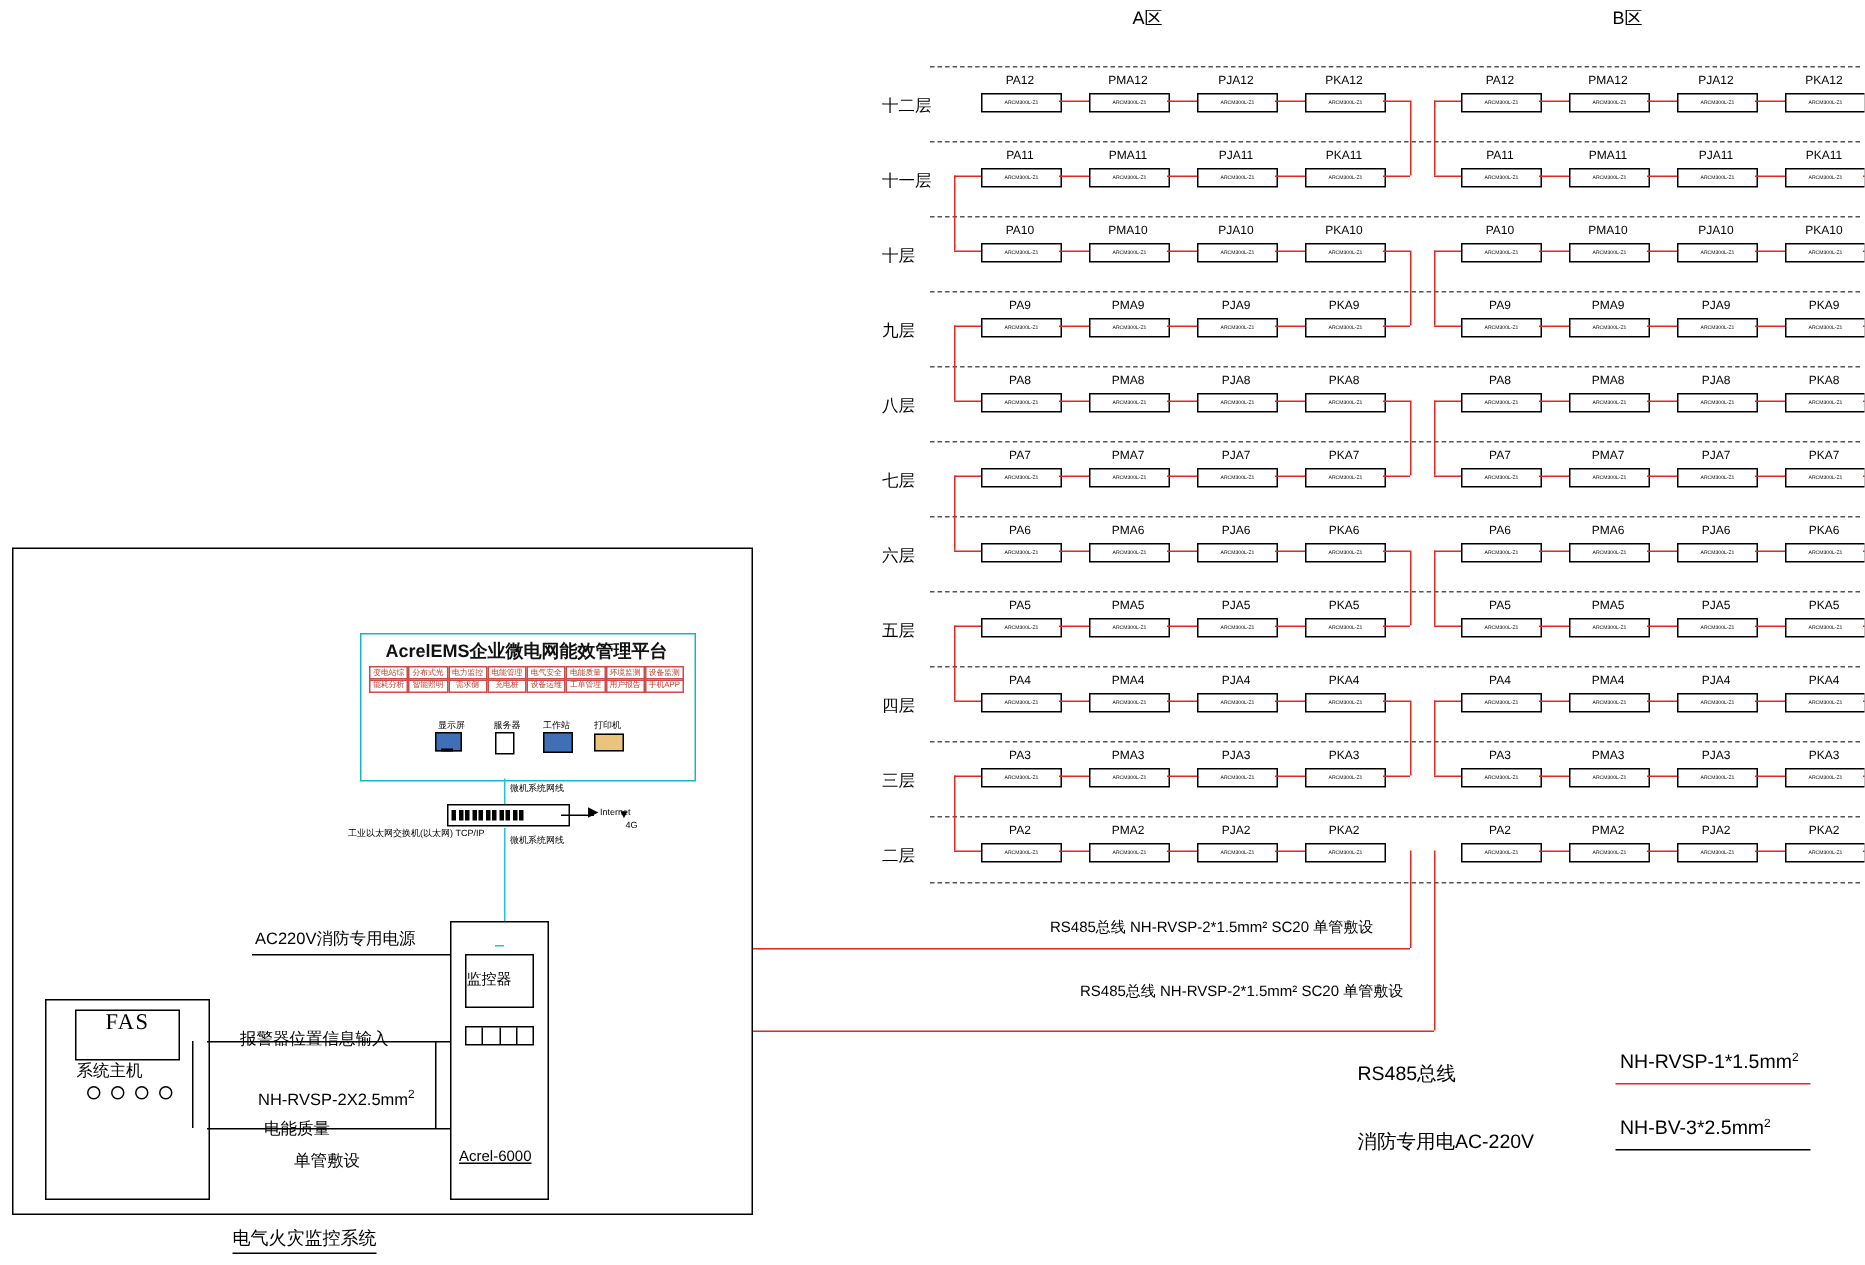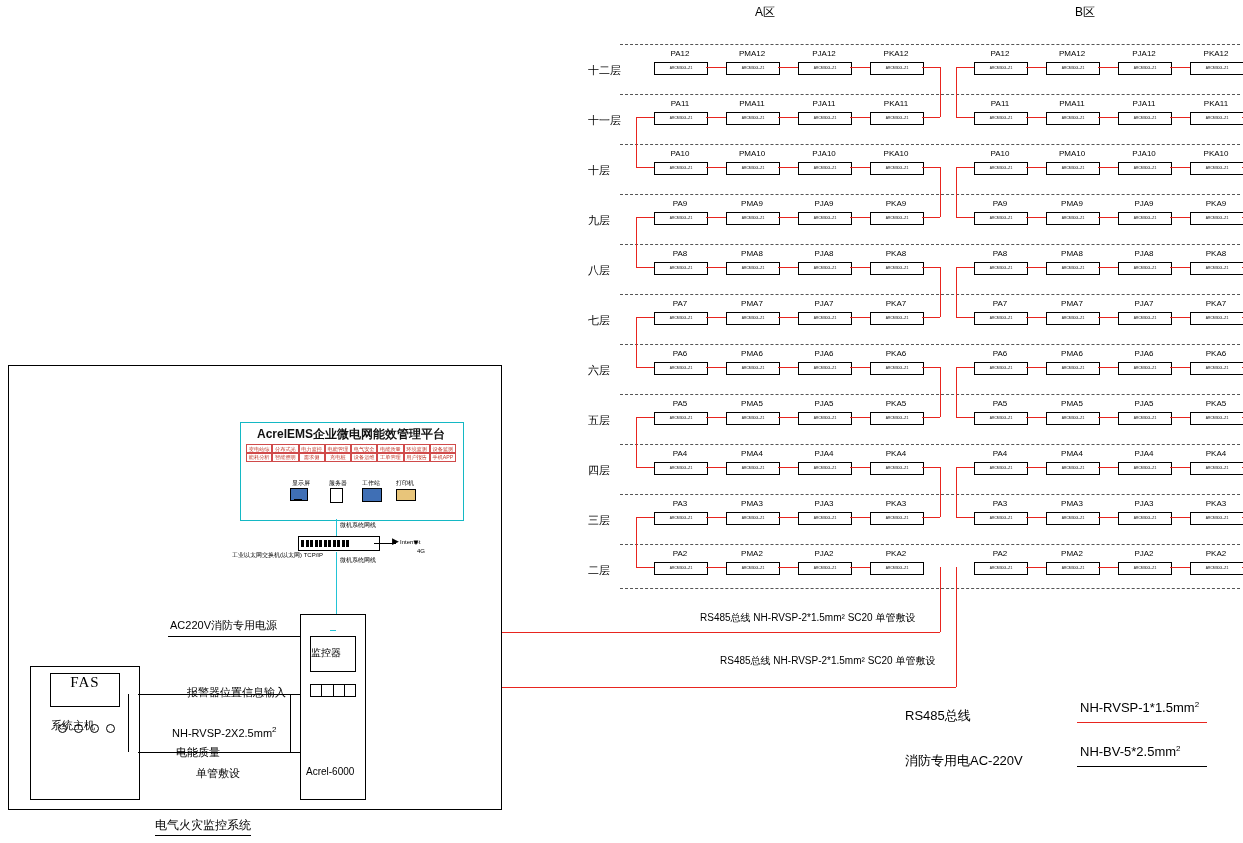--- a/index.html
+++ b/index.html
@@ -391,21 +391,21 @@
     <div class="red-h" style="left:363px;top:632px;width:577px;"></div>
     <div class="red-v" style="left:956px;top:567px;height:120px;"></div>
     <div class="red-h" style="left:363px;top:687px;width:593px;"></div>
     <div class="plain-txt" style="left:700px;top:611px;font-size:10px;">RS485总线 NH-RVSP-2*1.5mm² SC20 单管敷设</div>
     <div class="plain-txt" style="left:720px;top:654px;font-size:10px;">RS485总线 NH-RVSP-2*1.5mm² SC20 单管敷设</div>
     <div class="legend-txt" style="left:905px;top:707px;">RS485总线</div>
     <div class="legend-line-red" style="left:1077px;top:722px;width:130px;"></div>
     <div class="legend-txt" style="left:1080px;top:700px;"><span>NH-RVSP-1*1.5mm</span><sup>2</sup></div>
     <div class="legend-txt" style="left:905px;top:752px;">消防专用电AC-220V</div>
     <div class="legend-line-black" style="left:1077px;top:766px;width:130px;"></div>
-    <div class="legend-txt" style="left:1080px;top:744px;"><span>NH-BV-5*2.5mm</span><sup>2</sup></div>
+    <div class="legend-txt" style="left:1080px;top:744px;"><span>NH-BV-3*2.5mm</span><sup>2</sup></div>
     <div class="outer-box" style="left:8px;top:365px;width:492px;height:443px;"></div>
     <div class="cyan-box" style="left:240px;top:422px;width:222px;height:97px;"></div>
     <div class="ems-title" style="left:240px;top:426px;width:222px;">AcrelEMS企业微电网能效管理平台</div>
     <div class="ems-grid" style="left:246px;top:444px;width:210px;grid-template-columns:repeat(8,1fr);">
       <div class="ems-cell">变电站综合自动化</div>
       <div class="ems-cell">分布式光伏</div>
       <div class="ems-cell">电力监控</div>
       <div class="ems-cell">电能管理</div>
       <div class="ems-cell">电气安全</div>
       <div class="ems-cell">电能质量</div>
@@ -456,35 +456,35 @@
     <div class="arrow" style="left:412px;top:538px;font-size:8px;">▼</div>
     <div class="monitor" style="left:300px;top:614px;width:64px;height:184px;"></div>
     <div class="screen" style="left:310px;top:636px;width:44px;height:34px;"></div>
     <div class="btnrow" style="left:310px;top:684px;width:44px;height:11px;">
       <i></i>
       <i></i>
       <i></i>
       <i></i>
     </div>
     <div class="plain-txt" style="left:311px;top:646px;font-size:10px;">监控器</div>
-    <div class="plain-txt" style="left:306px;top:766px;font-size:10px;">Acrel-6000</div>
+    <div class="plain-txt" style="left:306px;top:766px;font-size:10px;text-decoration:underline;">Acrel-6000</div>
     <div class="cyan-h" style="left:330px;top:630px;width:6px;"></div>
     <div class="black-line" style="left:168px;top:636px;width:132px;"></div>
     <div class="plain-txt" style="left:170px;top:618px;">AC220V消防专用电源</div>
     <div class="fas-box" style="left:30px;top:666px;width:108px;height:132px;"></div>
     <div class="fas-inner" style="left:50px;top:673px;width:68px;height:32px;">
       <div class="fas-title">FAS</div>
     </div>
-    <div class="plain-txt" style="left:51px;top:706px;font-size:11px;margin-top:12px;">系统主机</div>
+    <div class="plain-txt" style="left:51px;top:706px;font-size:11px;">系统主机</div>
     <div class="led" style="left:58px;top:724px;"></div>
     <div class="led" style="left:74px;top:724px;"></div>
     <div class="led" style="left:90px;top:724px;"></div>
     <div class="led" style="left:106px;top:724px;"></div>
     <div class="black-line" style="left:138px;top:694px;width:162px;"></div>
     <div class="black-line" style="left:138px;top:752px;width:162px;"></div>
     <div class="black-v" style="left:128px;top:694px;height:58px;"></div>
     <div class="black-v" style="left:290px;top:694px;height:58px;"></div>
-    <div class="plain-txt" style="left:160px;top:685px;margin-left:27px;">报警器位置信息输入</div>
+    <div class="plain-txt" style="left:160px;top:685px;">报警器位置信息输入</div>
     <div class="plain-txt" style="left:172px;top:725px;"><span>NH-RVSP-2X2.5mm</span><sup style="font-size: 8px;">2</sup></div>
     <div class="plain-txt" style="left:176px;top:745px;">电能质量</div>
     <div class="plain-txt" style="left:196px;top:766px;">单管敷设</div>
     <div class="underline-txt" style="left:155px;top:817px;">电气火灾监控系统</div>
   </div>
 
 </body></html>

